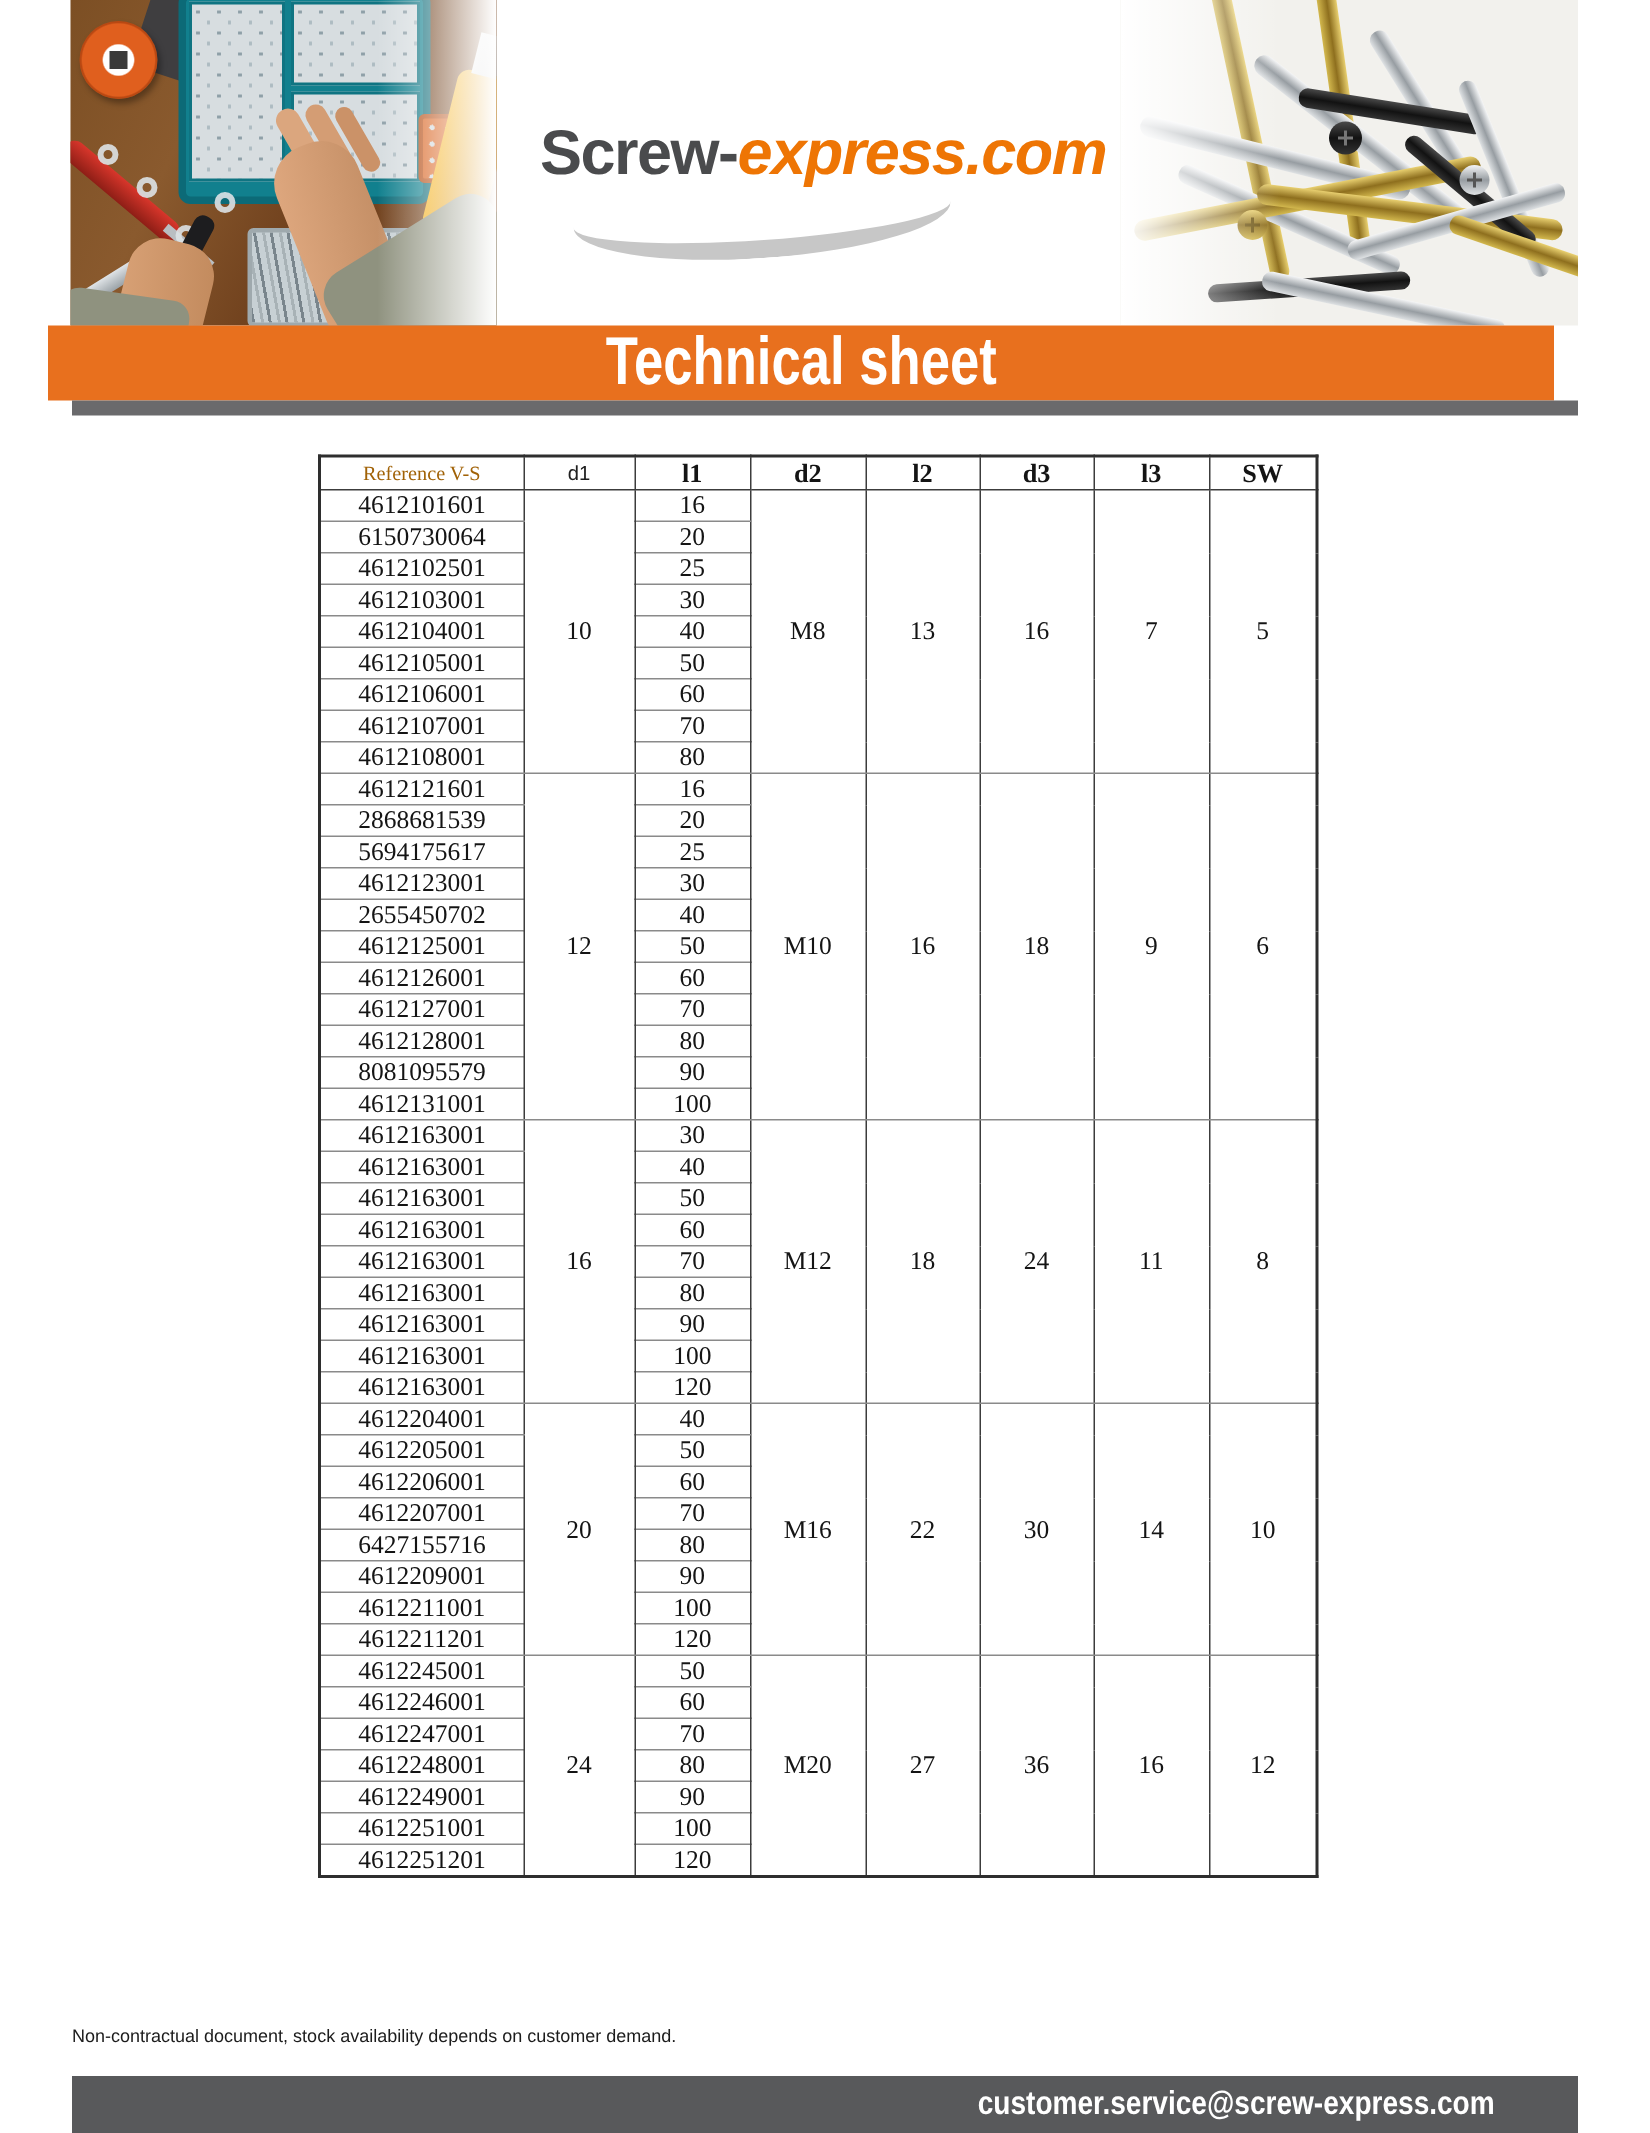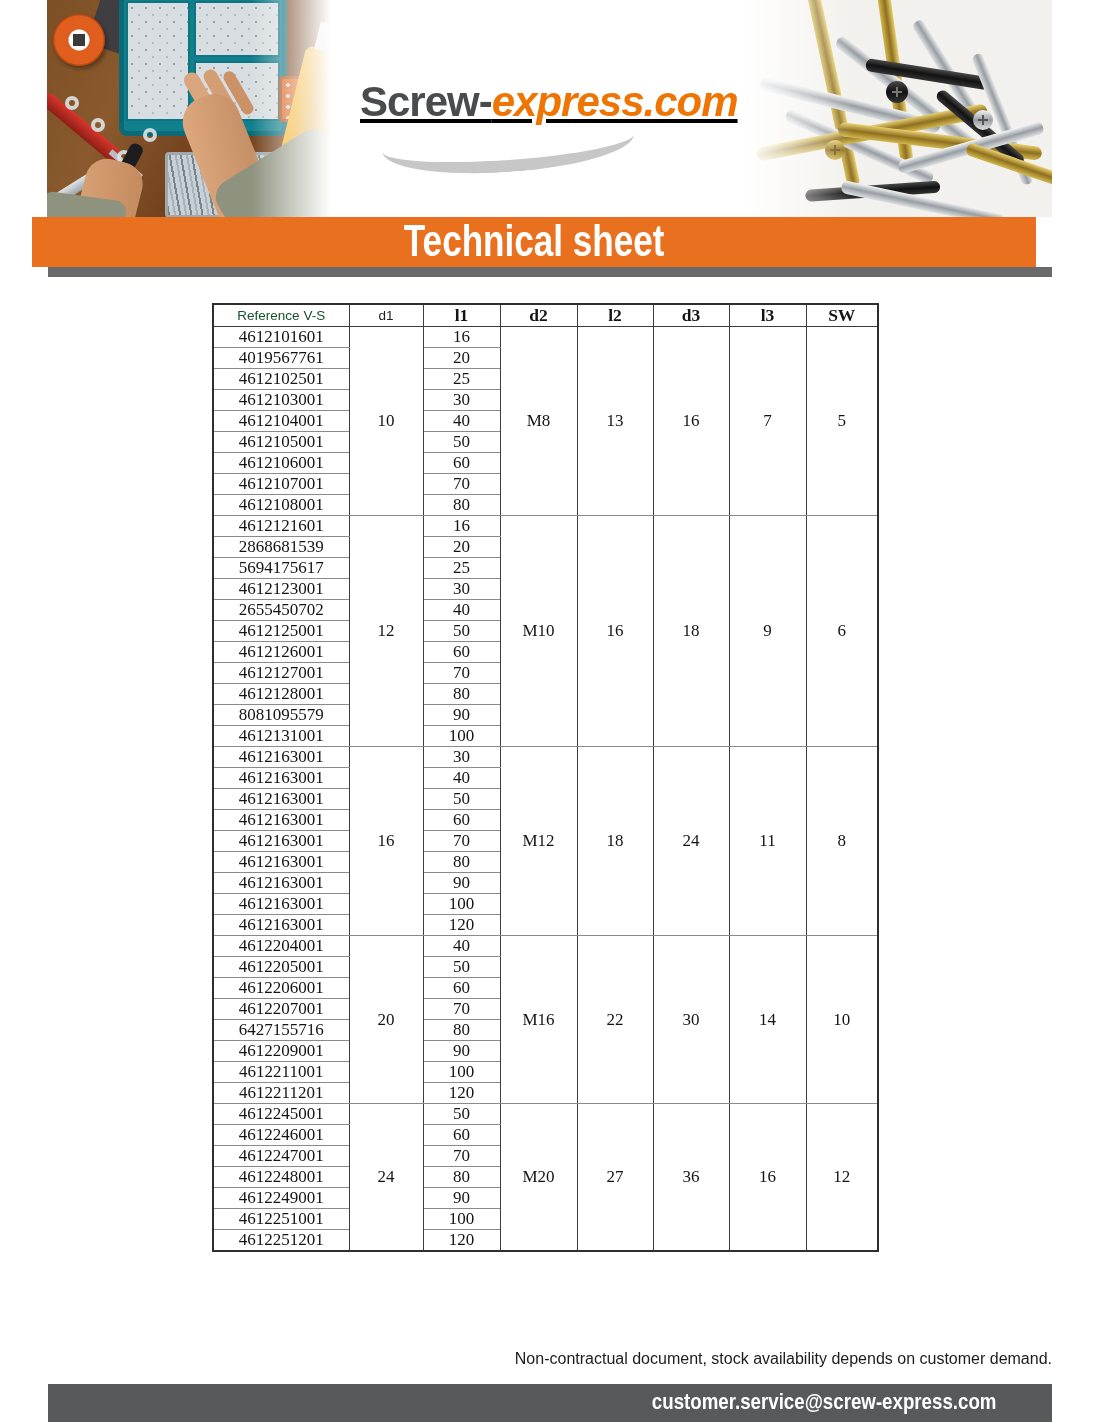--- a/index.html
+++ b/index.html
@@ -57,21 +57,21 @@
     background:linear-gradient(80deg,#d9a277,#c28a5d); transform:rotate(14deg); }
   .pL-sleeve-l { position:absolute; left:-8px; top:196px; width:86px; height:46px; border-radius:12px;
     background:#8f927f; transform:rotate(8deg); }
   .pL-tool { position:absolute; left:74px; top:142px; width:14px; height:46px; border-radius:6px;
     background:#1d1d1f; transform:rotate(28deg); }
   .washer { position:absolute; width:14px; height:14px; border-radius:50%;
     border:4px solid #dde2e5; background:transparent; opacity:.9; }
 
   
   .logo { position:absolute; left:360px; top:78px; width:390px; height:100px; }
-  .logo-line { white-space:nowrap; font-size:42px; font-weight:bold; letter-spacing:-1px;text-decoration:underline; }
+  .logo-line { white-space:nowrap; font-size:42px; font-weight:bold; letter-spacing:-1px; }
   .logo-dark { color:#4a4b4d; }
   .logo-orange { color:#ee7504; font-style:italic; }
   .logo-swoosh { position:absolute; left:22px; top:36px; width:252px; height:58px;
     border-radius:50%; border-bottom:12px solid #c7c7c7; transform:rotate(-4deg); }
 
   
   .banner { position:absolute; left:32px; top:217px; width:1004px; height:50px;
     background:#e8701e; text-align:center; }
   .banner-title { display:inline-block; color:#ffffff; font-size:45px; font-weight:800;
     line-height:48px; transform:scaleX(.78); transform-origin:center; letter-spacing:0; }
@@ -79,29 +79,29 @@
 
   
   .table-wrap { position:absolute; left:212px; top:303px; }
   table.spec { border-collapse:collapse; table-layout:fixed; width:667px;
     font-family:"Liberation Serif", serif; color:#141414; border:2px solid #2e2e2e; }
   table.spec th, table.spec td { border:1px solid #5a5a5a; height:21px;
     padding:0; text-align:center; vertical-align:middle; overflow:hidden; }
   table.spec td { font-size:17px; border-top-color:#8a8a8a; border-bottom-color:#8a8a8a;
     border-left-color:#3c3c3c; border-right-color:#3c3c3c; }
   table.spec th { border-color:#3c3c3c; }
-  th.h-ref { font-family:Liberation Sans, sans-serif; font-size:13.5px; font-weight:400;
-    text-align:right; padding-right:1px; color:#14532d; }
+  th.h-ref { font-family:Liberation Serif, serif; font-size:13.5px; font-weight:400;
+    text-align:right; padding-right:1px; color:#a16207; }
   th.h-d1 { font-family:"Liberation Sans", sans-serif; font-size:13.5px; font-weight:400;
     text-align:left; padding-left:3px; color:#202020; }
   th.h-serif { font-family:"Liberation Serif", serif; font-size:17.5px; font-weight:bold; }
 
   
-  .note { position:absolute; left:48px; top:1350px; width:1004px; text-align:right;
-    font-size:16px; color:#1c1c1c; }
+  .note { position:absolute; left:48px; top:1350px; width:1004px; text-align:left;
+    font-size:12px; color:#1c1c1c; }
   .bottom-bar { position:absolute; left:48px; top:1384px; width:1004px; height:38px;
     background:#58595b; text-align:right; }
   .email { display:inline-block; color:#ffffff; font-weight:bold; font-size:22px;
     line-height:36px; margin-right:56px; transform:scaleX(.85); transform-origin:right center; }
 
   
   .screws-svg { position:absolute; inset:0; }
 </style>
 </head>
 <body>
@@ -249,21 +249,21 @@
             <td>4612101601</td>
             <td rowspan="9">10</td>
             <td>16</td>
             <td rowspan="9">M8</td>
             <td rowspan="9">13</td>
             <td rowspan="9">16</td>
             <td rowspan="9">7</td>
             <td rowspan="9">5</td>
           </tr>
           <tr>
-            <td>4019567761</td>
+            <td>6150730064</td>
             <td>20</td>
           </tr>
           <tr>
             <td>4612102501</td>
             <td>25</td>
           </tr>
           <tr>
             <td>4612103001</td>
             <td>30</td>
           </tr>

